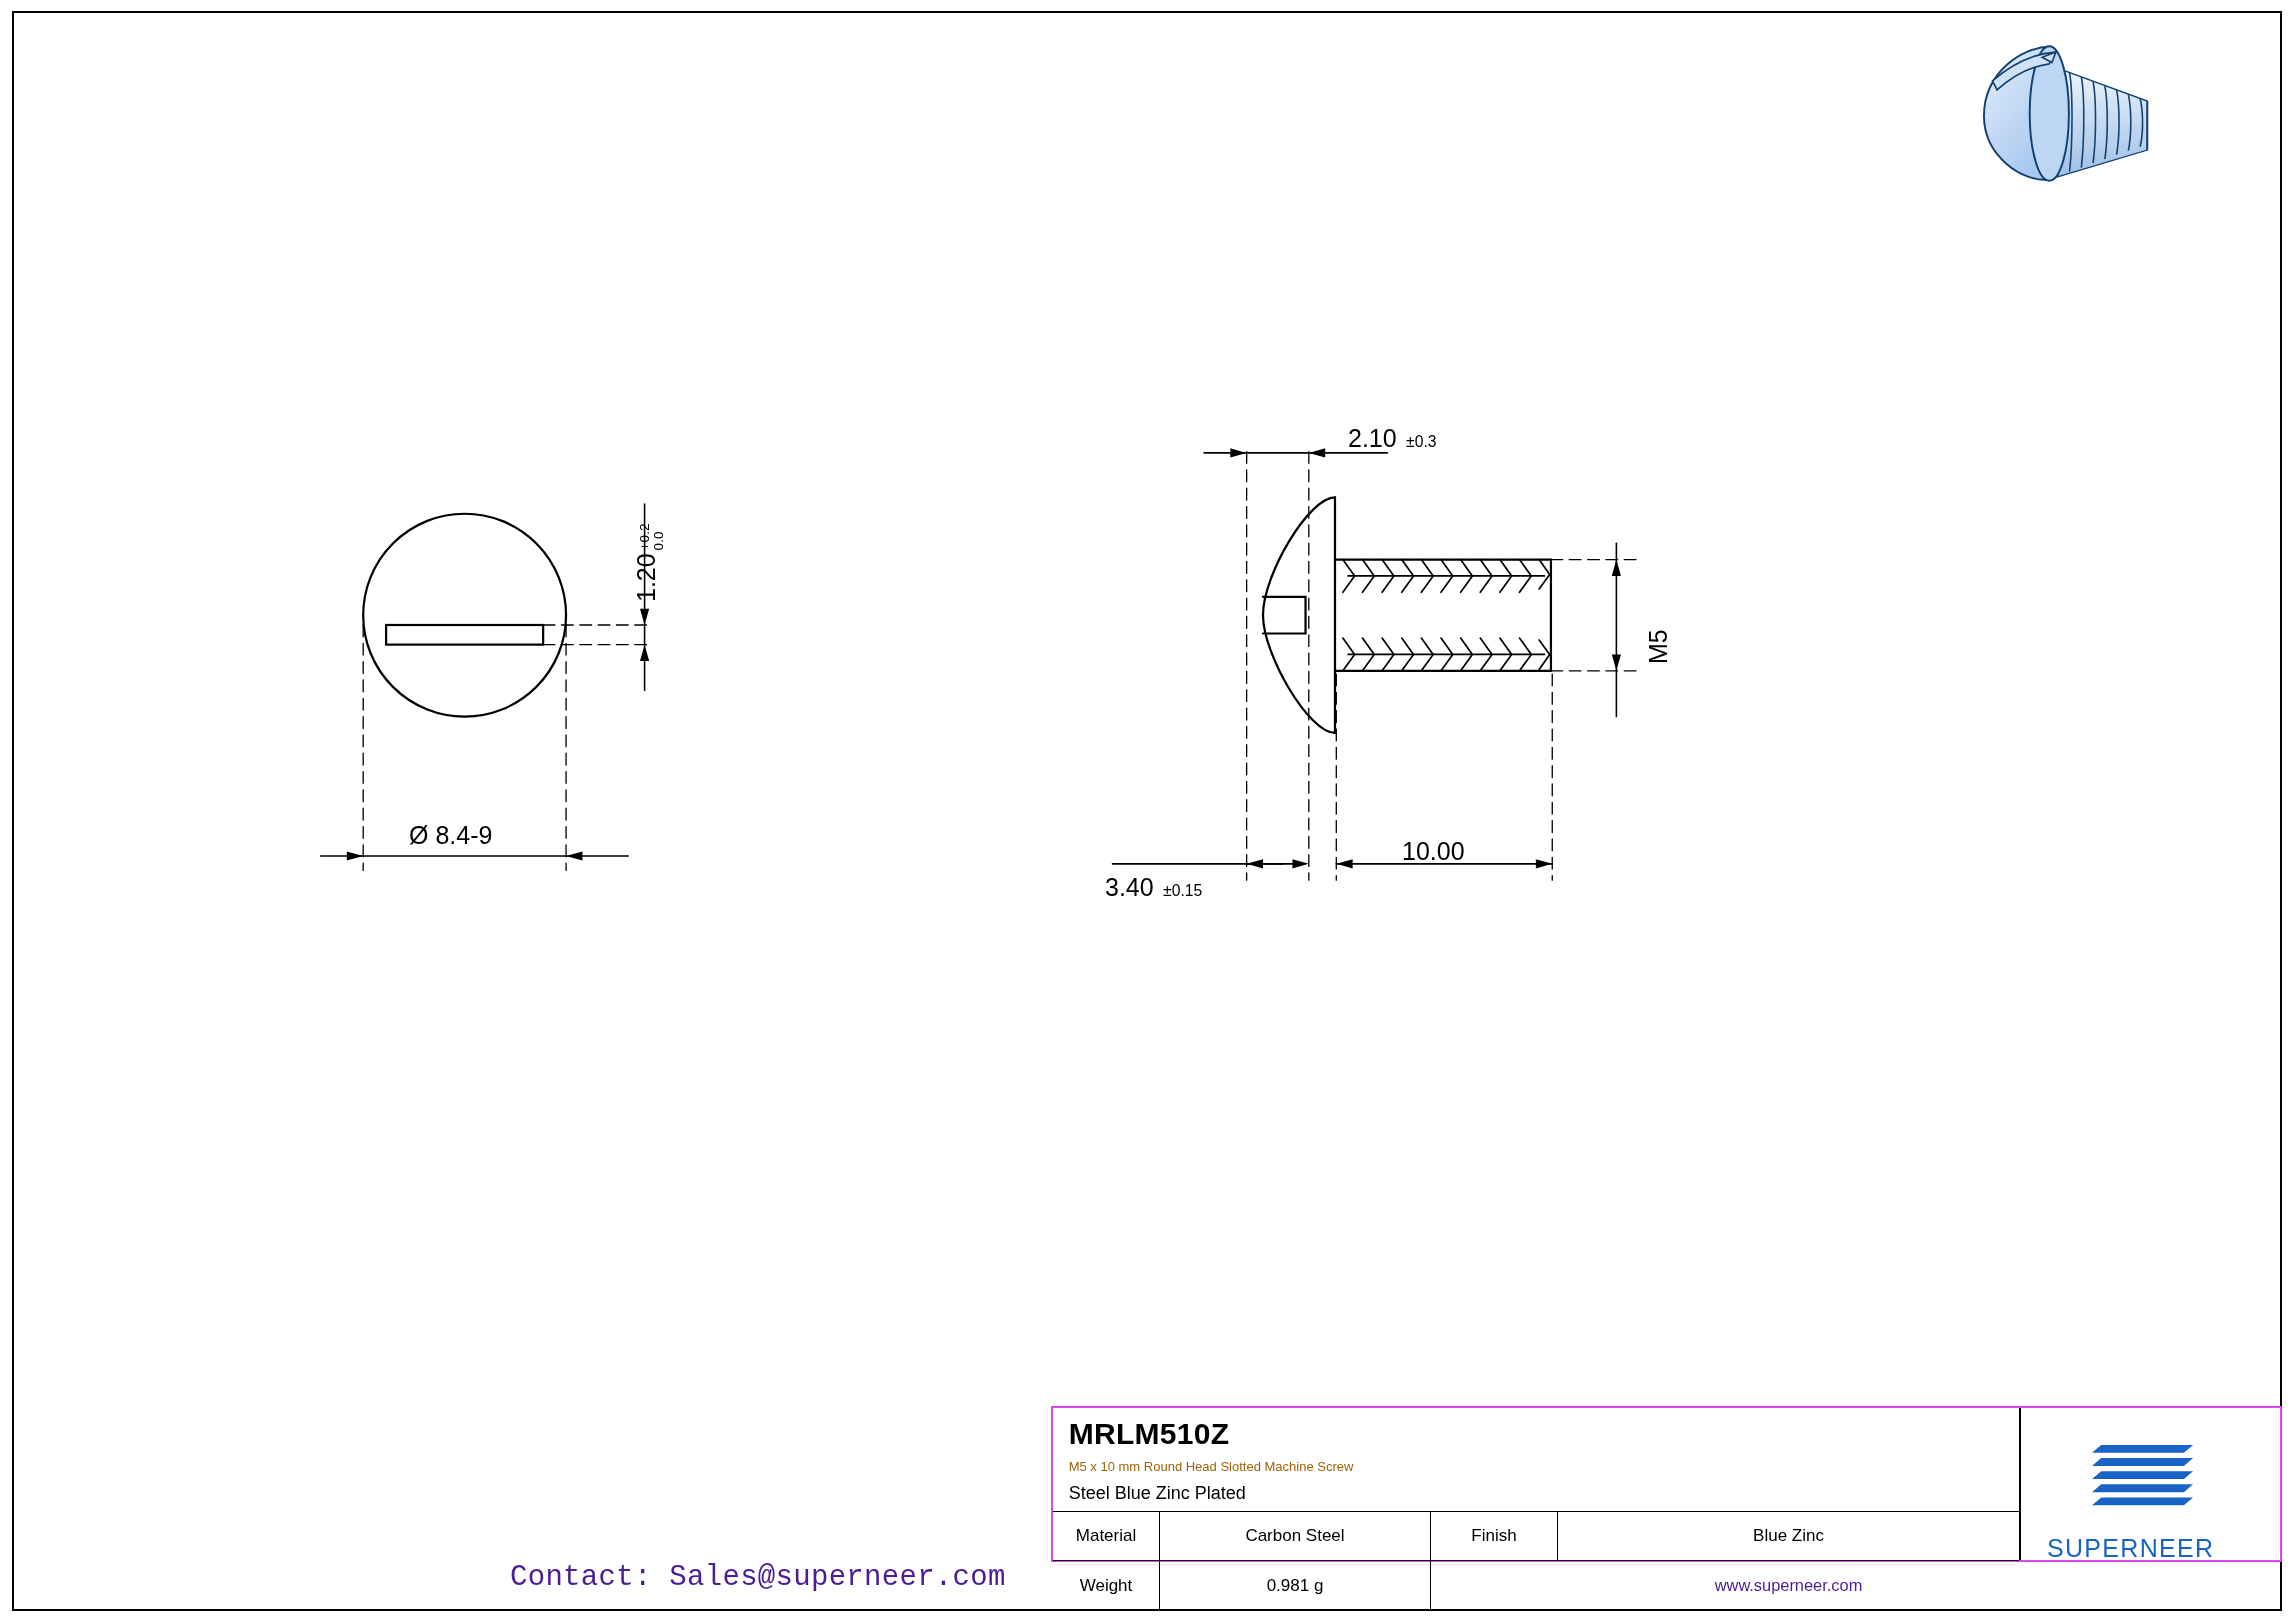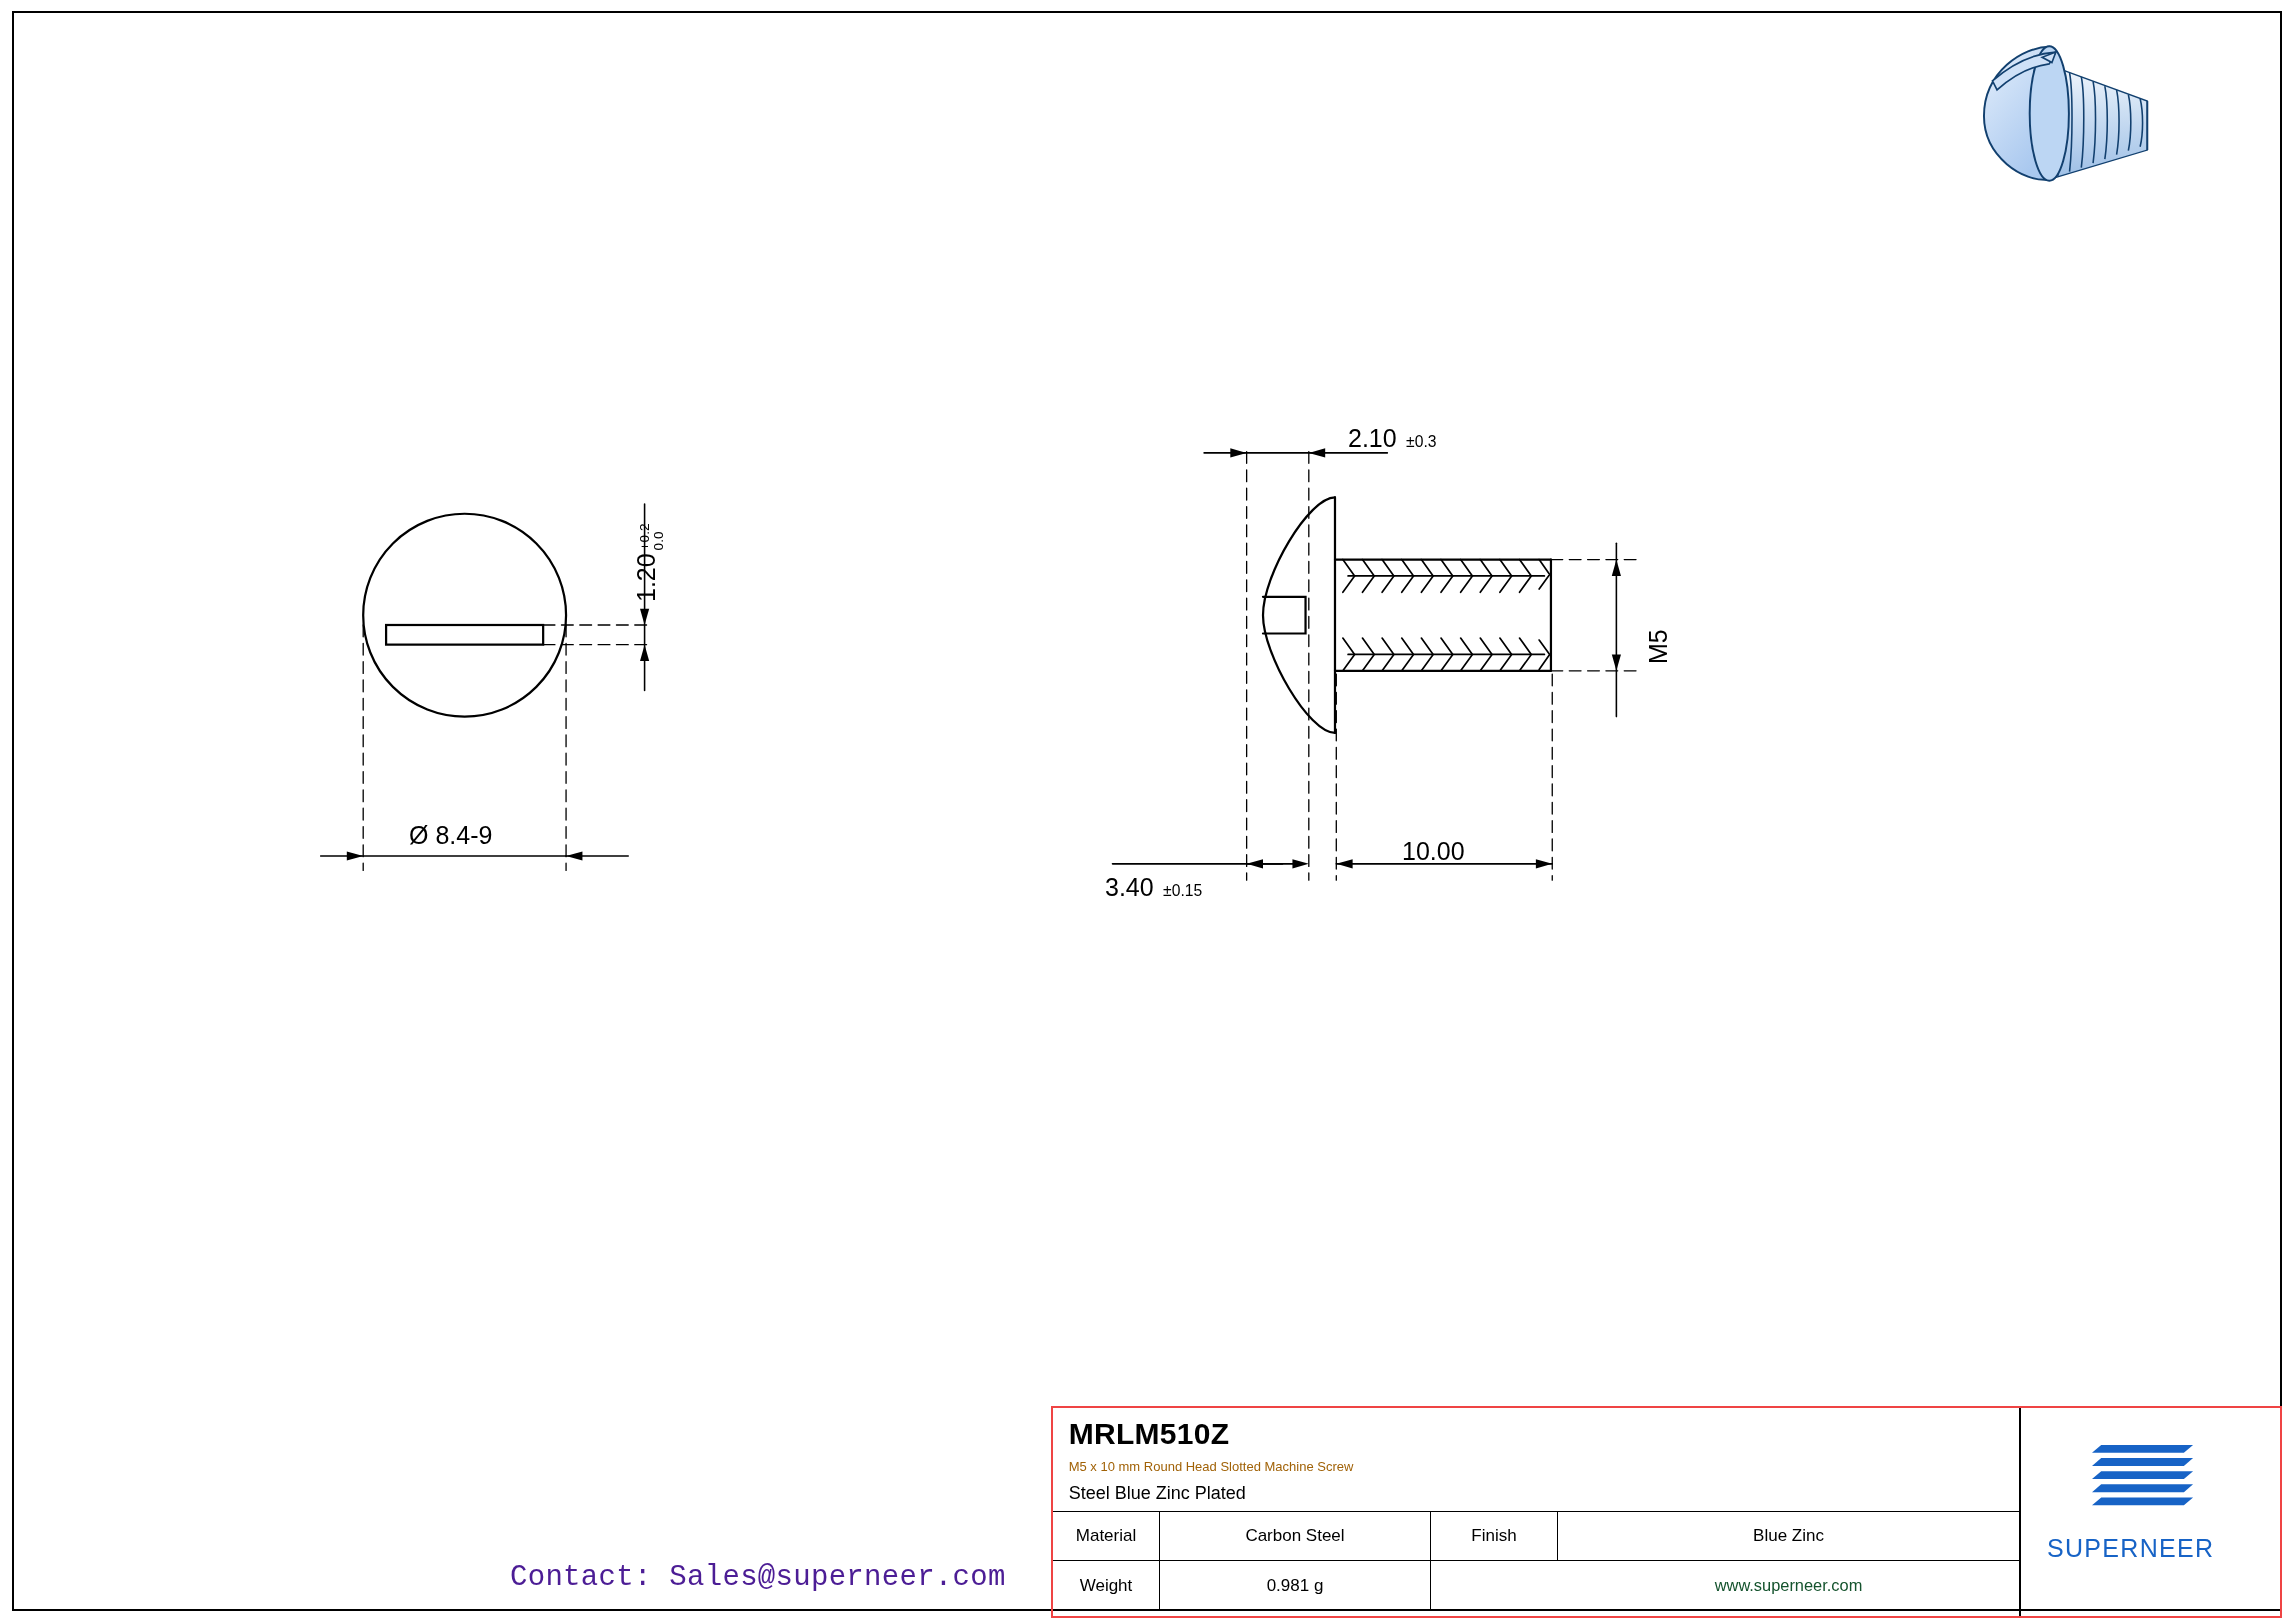--- a/index.html
+++ b/index.html
@@ -81,22 +81,22 @@
     letter-spacing: 0.3px;
     font-family: Liberation Mono, monospace;
   }
 
   
   #titleblock {
     position: absolute;
     left: 1051px;
     top: 1406px;
     width: 1231px;
-    height: 212px;
-    border: 2px solid #ef4444;
+    height: 156px;
+    border: 2px solid #d946ef;
     box-sizing: border-box;
     display: flex;
   }
   #tb-left {
     width: 968px;
     height: 100%;
     box-sizing: border-box;
     border-right: 2px solid #000;
     position: relative;
   }
@@ -148,21 +148,21 @@
     align-items: center;
     justify-content: center;
     font-size: 17px;
     color: #000;
     height: 100%;
   }
   .c-label { width: 107px; border-right: 1.3px solid #000; }
   .c-value { width: 271px; border-right: 1.3px solid #000; }
   .c-label2 { width: 127px; border-right: 1.3px solid #000; }
   .c-value2 { flex: 1; }
-  .link-blue { color: #14532d; font-size: 16.4px; text-align: center; }
+  .link-blue { color: #4c1d95; font-size: 16.4px; text-align: center; }
 
   
   #logo-mark {
     position: absolute;
     left: 71px;
     top: 29px;
     width: 105px;
     height: 84px;
   }
   #logo-text {

